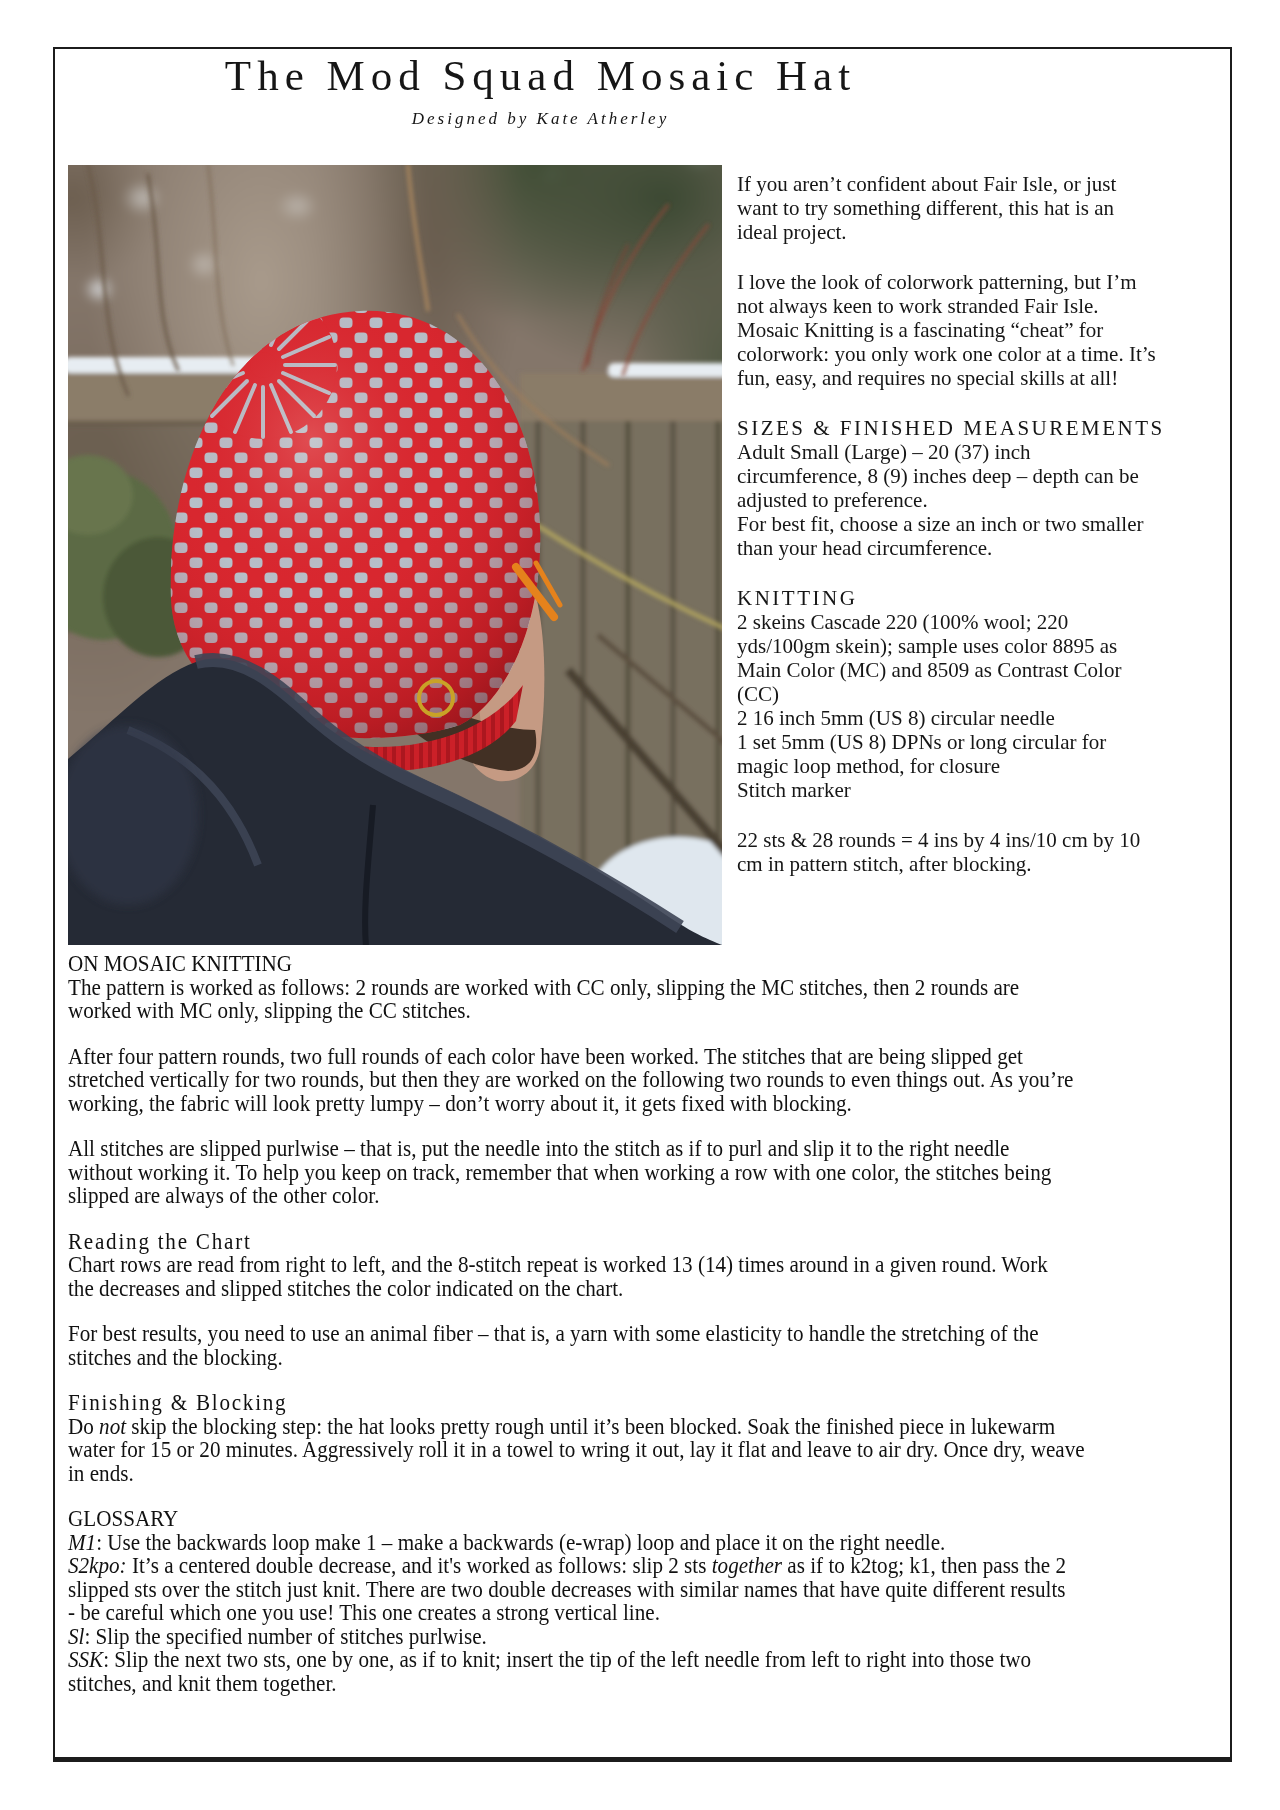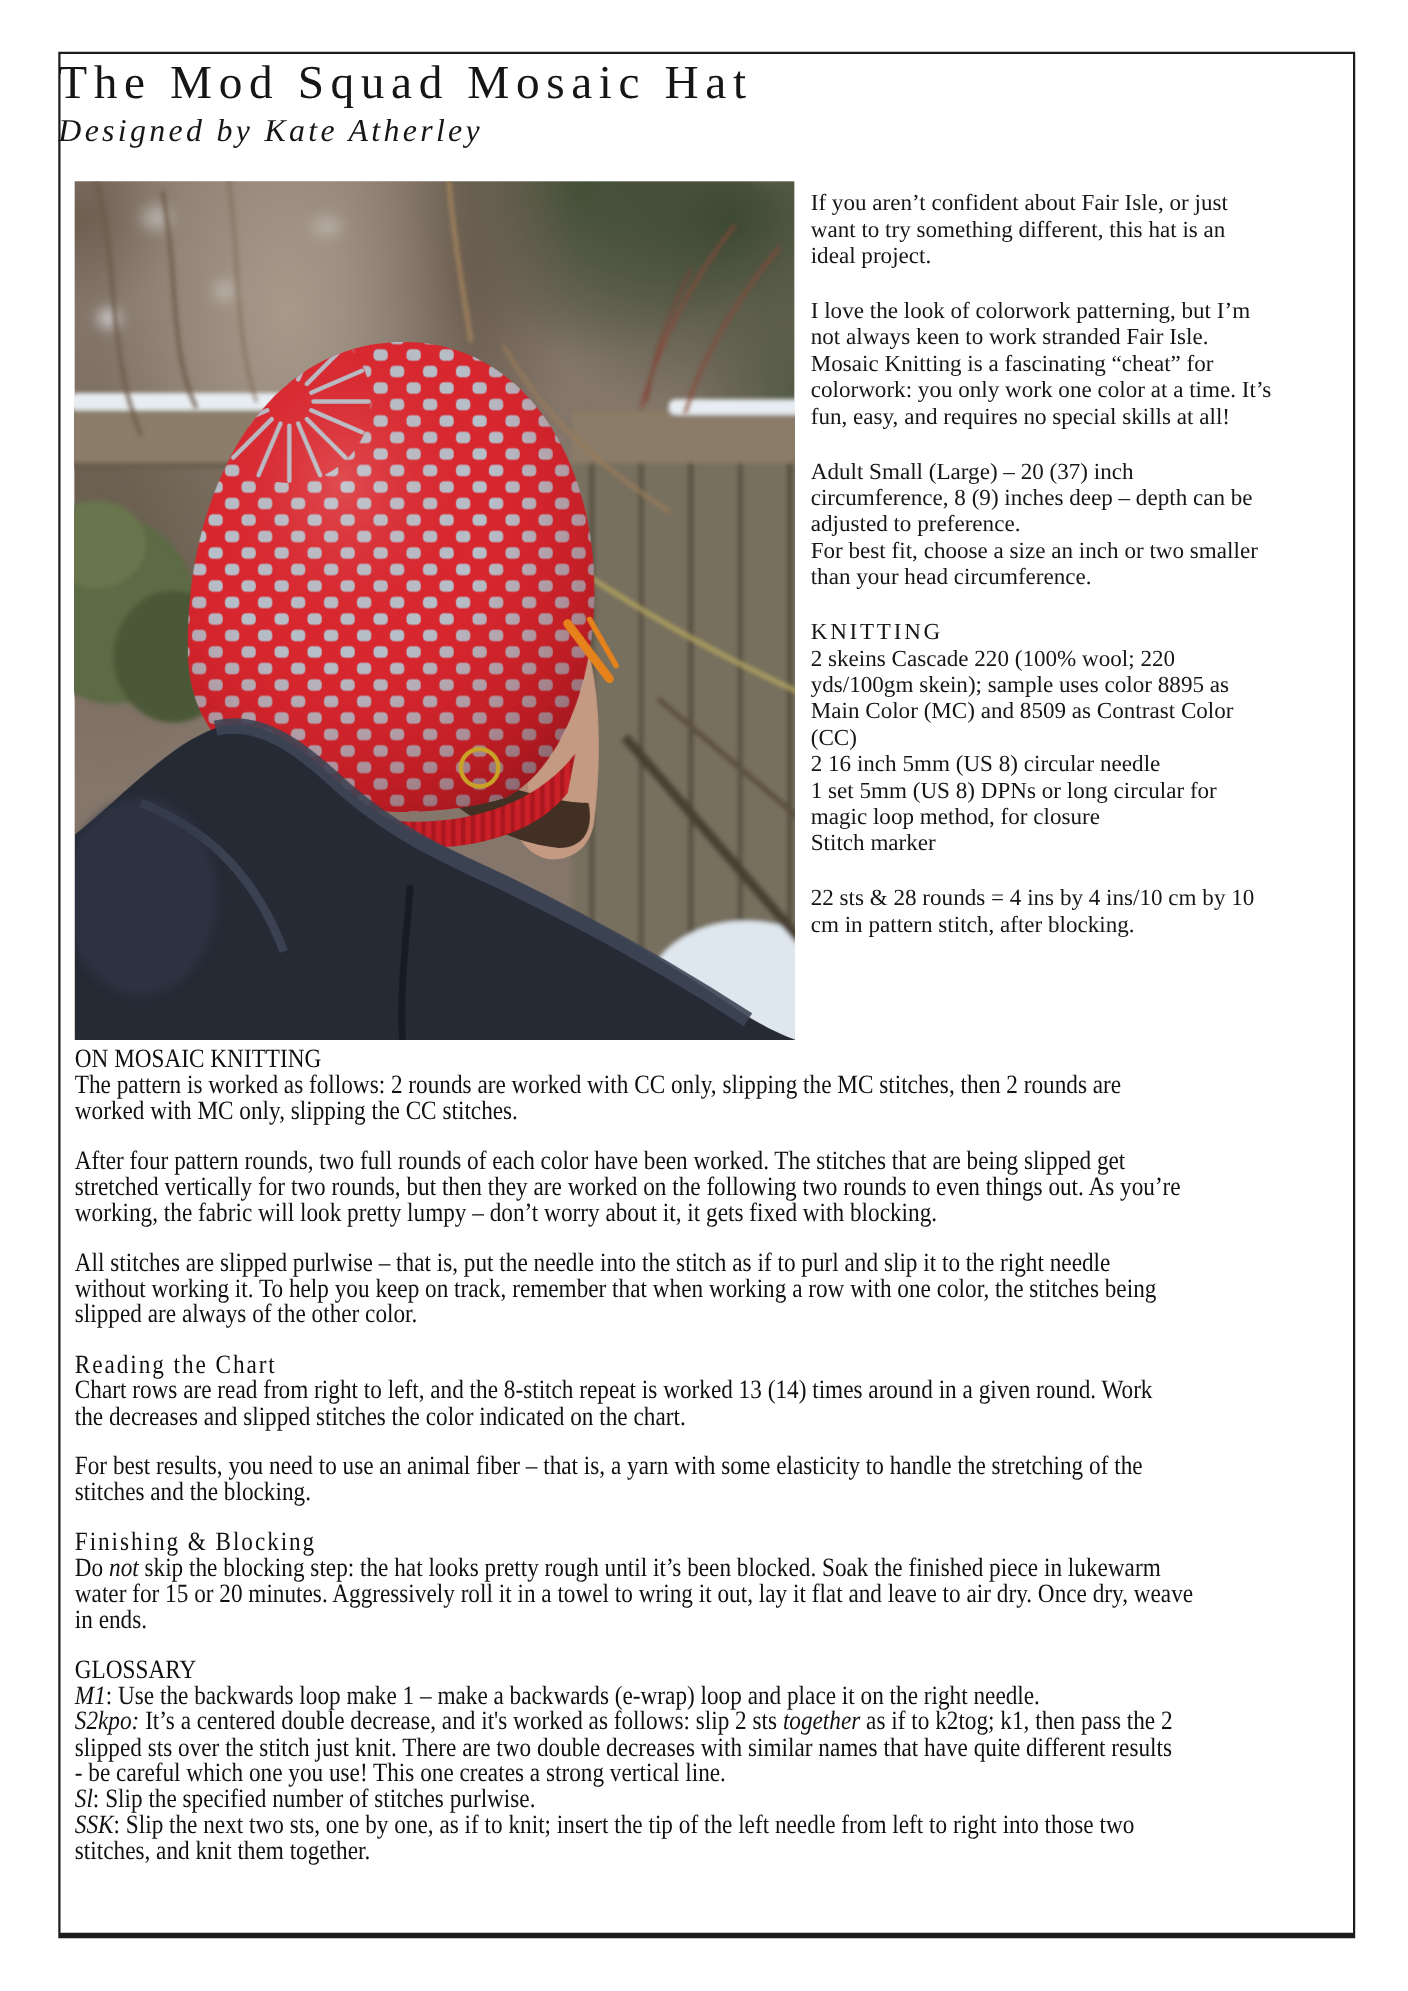--- a/index.html
+++ b/index.html
@@ -1,23 +1,23 @@
 <!DOCTYPE html>
 <html><head>
 <meta charset="utf-8">
 <style>
   html,body{margin:0;padding:0;background:#ffffff;}
   .page{position:relative;width:1280px;height:1810px;background:#ffffff;overflow:hidden;
         font-family:"Liberation Serif","DejaVu Serif",serif;color:#161616;}
   .frame{position:absolute;left:53px;top:47px;width:1175px;height:1708px;
          border:2px solid #1c1c1c;border-bottom-width:5px;pointer-events:none;}
   
-  .header{position:absolute;left:53px;top:50px;width:975px;}
+  .header{position:absolute;left:53px;top:50px;width:975px;text-align:center;}
   .header h1{margin:0;font-size:43px;font-weight:normal;letter-spacing:6px;line-height:52px;}
-  .header .subtitle{font-size:29px;font-style:italic;letter-spacing:3px;line-height:34px;}
+  .header .subtitle{font-size:17px;font-style:italic;letter-spacing:3px;line-height:34px;}
   
   .rightcol{position:absolute;left:737px;top:172px;width:492px;font-size:21px;line-height:24px;}
   .rightcol p{margin:0 0 26px;white-space:pre-line;}
   .rightcol h2{margin:0;font-size:21px;font-weight:normal;letter-spacing:2.5px;line-height:24px;}
   
   .bottom{position:absolute;left:68px;top:952px;width:1310px;
           transform:scaleX(0.88);transform-origin:0 0;
           font-size:24px;line-height:23.5px;color:#111;}
   .bottom p{margin:0 0 22px;white-space:pre-line;}
   .bottom h2{margin:0;font-size:24px;font-weight:normal;line-height:23.5px;}
@@ -172,20 +172,21 @@
 
   <div class="rightcol">
     <p>If you aren’t confident about Fair Isle, or just
 want to try something different, this hat is an
 ideal project.</p>
     <p>I love the look of colorwork patterning, but I’m
 not always keen to work stranded Fair Isle.
 Mosaic Knitting is a fascinating “cheat” for
 colorwork: you only work one color at a time. It’s
 fun, easy, and requires no special skills at all!</p>
+    <h2>SIZES &amp; FINISHED MEASUREMENTS</h2>
     <p>Adult Small (Large) – 20 (37) inch
 circumference, 8 (9) inches deep – depth can be
 adjusted to preference.
 For best fit, choose a size an inch or two smaller
 than your head circumference.</p>
     <h2>KNITTING</h2>
     <p>2 skeins Cascade 220 (100% wool; 220
 yds/100gm skein); sample uses color 8895 as
 Main Color (MC) and 8509 as Contrast Color
 (CC)

